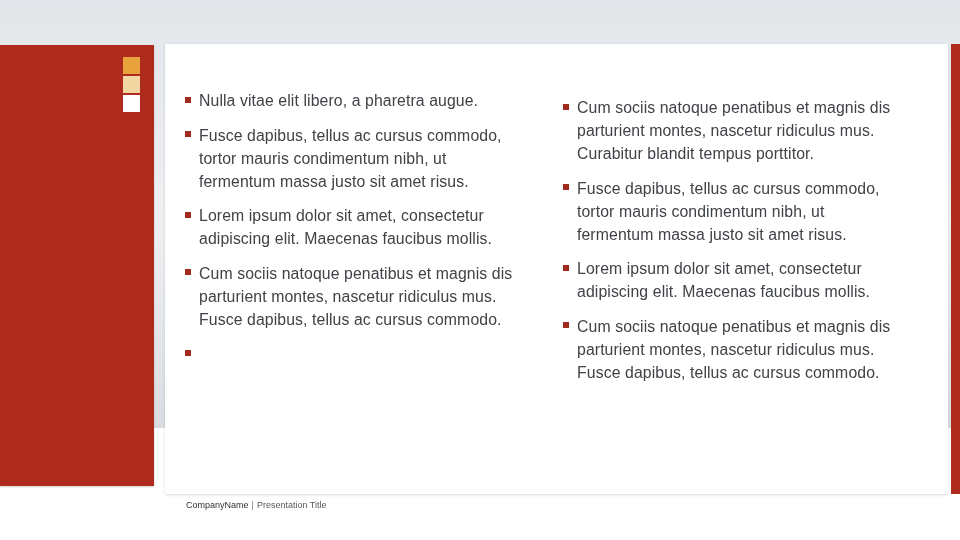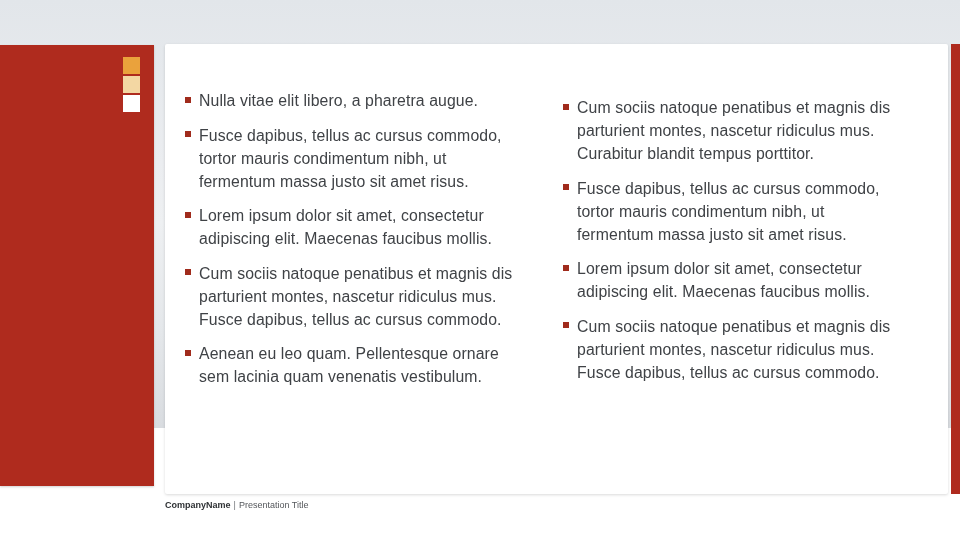--- a/index.html
+++ b/index.html
@@ -80,21 +80,21 @@
     white-space: pre-line;
   }
   .footer {
     position: absolute;
     left: 165px;
     top: 499px;
     font-size: 9px;
     line-height: 12px;
     color: #3a3d40;
   }
-  .footer .company { font-weight: bold; color: #2e3134; }
+  .footer .company { font-weight: normal; color: #2e3134; margin-left: 21px; }
   .footer .sep     { margin: 0 3px; color: #76797d; }
   .footer .ptitle  { color: #55585c; }
 </style>
 </head>
 <body>
 
 <div class="slide-canvas">
 
   <div class="red-band-left"></div>
 
@@ -112,22 +112,21 @@
       <div class="bullet-item"><span class="bullet-marker"></span><span class="bullet-text">Nulla vitae elit libero, a pharetra augue.</span></div>
       <div class="bullet-item"><span class="bullet-marker"></span><span class="bullet-text">Fusce dapibus, tellus ac cursus commodo,
 tortor mauris condimentum nibh, ut
 fermentum massa justo sit amet risus.</span></div>
       <div class="bullet-item"><span class="bullet-marker"></span><span class="bullet-text">Lorem ipsum dolor sit amet, consectetur
 adipiscing elit. Maecenas faucibus mollis.</span></div>
       <div class="bullet-item"><span class="bullet-marker"></span><span class="bullet-text">Cum sociis natoque penatibus et magnis dis
 parturient montes, nascetur ridiculus mus.
 Fusce dapibus, tellus ac cursus commodo.</span></div>
       <div class="bullet-item"><span class="bullet-marker"></span></div>
-      <div class="bullet-item"><span class="bullet-marker"></span><span class="bullet-text">Aenean eu leo quam. Pellentesque ornare
-sem lacinia quam venenatis vestibulum.</span></div>
+      <div class="bullet-item"><span class="bullet-marker"></span></div>
     </div>
 
   <div class="bullet-column col-right">
       <div class="bullet-item"><span class="bullet-marker"></span><span class="bullet-text">Cum sociis natoque penatibus et magnis dis
 parturient montes, nascetur ridiculus mus.
 Curabitur blandit tempus porttitor.</span></div>
       <div class="bullet-item"><span class="bullet-marker"></span></div>
       <div class="bullet-item"><span class="bullet-marker"></span><span class="bullet-text">Fusce dapibus, tellus ac cursus commodo,
 tortor mauris condimentum nibh, ut
 fermentum massa justo sit amet risus.</span></div>

